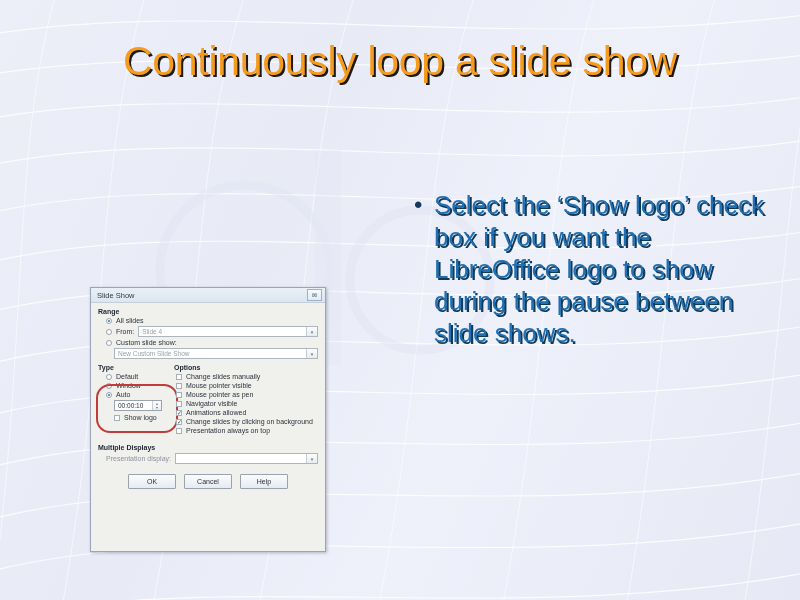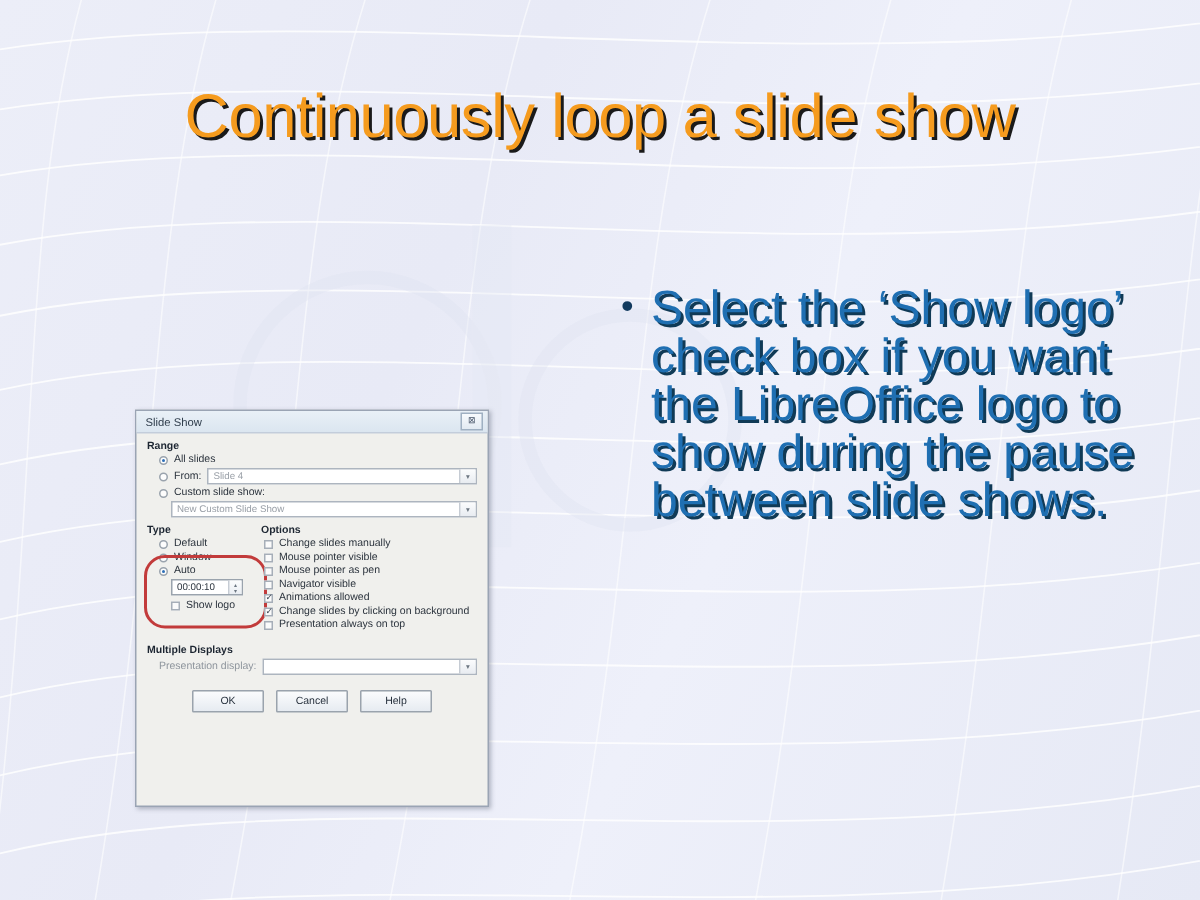--- a/index.html
+++ b/index.html
@@ -36,21 +36,21 @@
     width: 420px;
     height: 260px;
     pointer-events: none;
     opacity: .55;
   }
 
   
   #title {
     position: absolute;
     left: 40px;
-    top: 52px;
+    top: 36px;
     width: 720px;
     text-align: center;
     font-size: 41px;
     line-height: 51px;
     font-weight: normal;
     color: #F59B1E;
     text-shadow: 2px 2px 0 #1a1a1a;
     letter-spacing: -0.3px;
   }
 
@@ -68,31 +68,31 @@
   .bullet-mark {
     width: 20px;
     flex: 0 0 20px;
     color: #123a5e;
     font-size: 24px;
     line-height: 32px;
     text-align: left;
   }
   .bullet-text {
     flex: 1;
-    font-size: 32px;
+    font-size: 26px;
     line-height: 32px;
     color: #1F6FB2;
     text-shadow: 2px 2px 0 #103a56;
   }
 
   
   #dialog {
     position: absolute;
     left: 90px;
-    top: 273px;
+    top: 287px;
     width: 236px;
     height: 265px;
     background: #f0f0ed;
     border: 1px solid #9aa4b4;
     box-shadow: 1px 1px 3px rgba(60,70,90,.35);
     font-size: 7px;
     color: #2a2a2a;
     box-sizing: border-box;
   }
   #dlg-titlebar {

